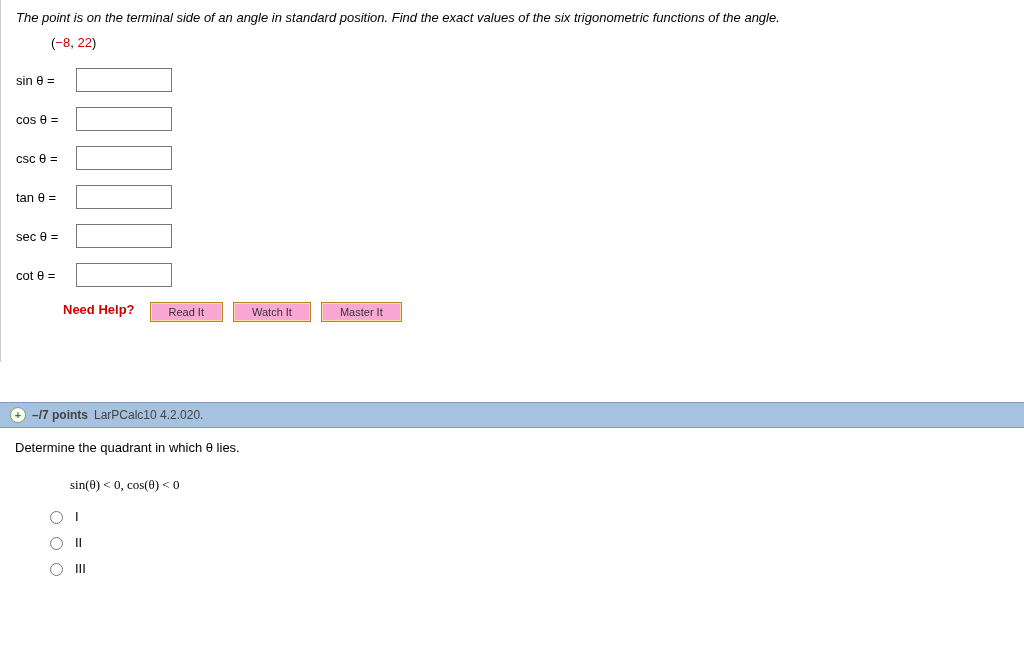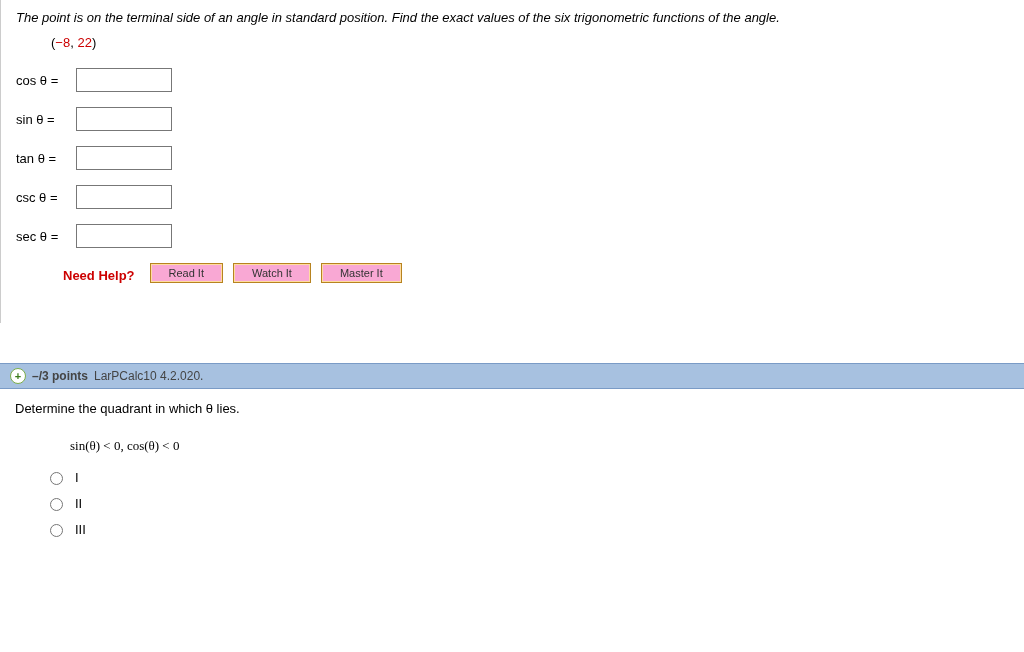--- a/index.html
+++ b/index.html
@@ -35,21 +35,21 @@
   }
   .ans-input {
     width: 90px;
     height: 20px;
     border: 1px solid #777;
     background: #fff;
   }
   .need-help {
     margin-top: 10px;
     display: flex;
-    align-items: flex-end;
+    align-items: flex-start;
     gap: 10px;
     padding-left: 47px;
   }
   .need-help-label {
     color: #cc0000;
     font-weight: bold;
     margin-right: 5px;
   }
   .help-btn {
     background: #f9a8d4;
@@ -118,53 +118,57 @@
 </head>
 <body>
 
 <div class="q1">
   <div class="prompt">The point is on the terminal side of an angle in standard position. Find the exact values of the six trigonometric functions of the angle.</div>
   <div class="point">
     <span>(</span><span class="red">−8</span><span>, </span><span class="red">22</span><span>)</span>
   </div>
 
   <div class="row">
+    <span class="lbl">sin θ =</span>
+    <input type="text" class="ans-input" style="">
+  </div>
+  <div class="row">
     <span class="lbl">cos θ =</span>
     <input type="text" class="ans-input" style="">
   </div>
   <div class="row">
-    <span class="lbl">sin θ =</span>
+    <span class="lbl">csc θ =</span>
     <input type="text" class="ans-input" style="">
   </div>
   <div class="row">
     <span class="lbl">tan θ =</span>
     <input type="text" class="ans-input" style="">
   </div>
   <div class="row">
-    <span class="lbl">csc θ =</span>
+    <span class="lbl">sec θ =</span>
     <input type="text" class="ans-input" style="">
   </div>
   <div class="row">
-    <span class="lbl">sec θ =</span>
+    <span class="lbl">cot θ =</span>
     <input type="text" class="ans-input" style="">
   </div>
 
   <div class="need-help">
     <span class="need-help-label">Need Help?</span>
     <button class="help-btn">Read It</button>
     <button class="help-btn">Watch It</button>
     <button class="help-btn">Master It</button>
   </div>
 </div>
 
 <div class="divider-space"></div>
 
 <div class="q2-head">
   <span class="expand-icon">+</span>
-  <span class="points">–/3 points</span>
+  <span class="points">–/7 points</span>
   <span>LarPCalc10 4.2.020.</span>
 </div>
 
 <div class="q2-body">
   <div style="margin-bottom:8px;">Determine the quadrant in which θ lies.</div>
   <div class="cond">sin(θ) &lt; 0, cos(θ) &lt; 0</div>
   <div class="opts">
     <label class="opt">
       <input type="radio" name="quad" style="">
       <span>I</span>

